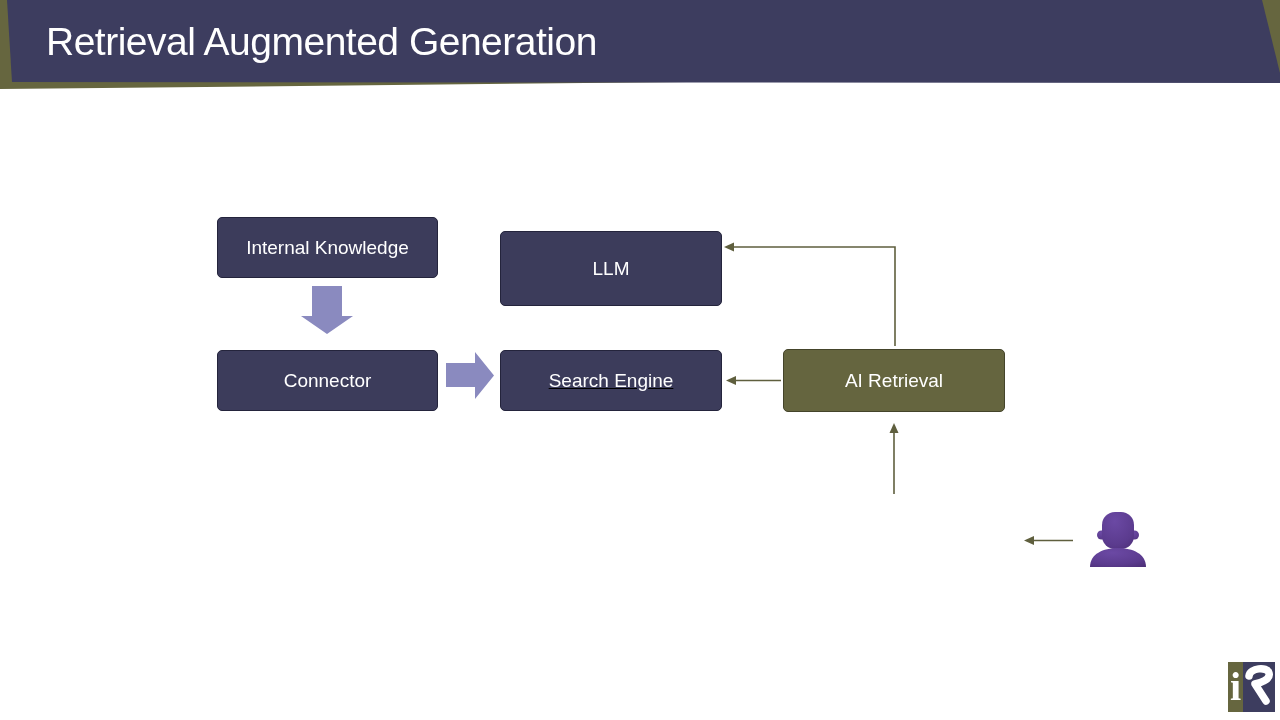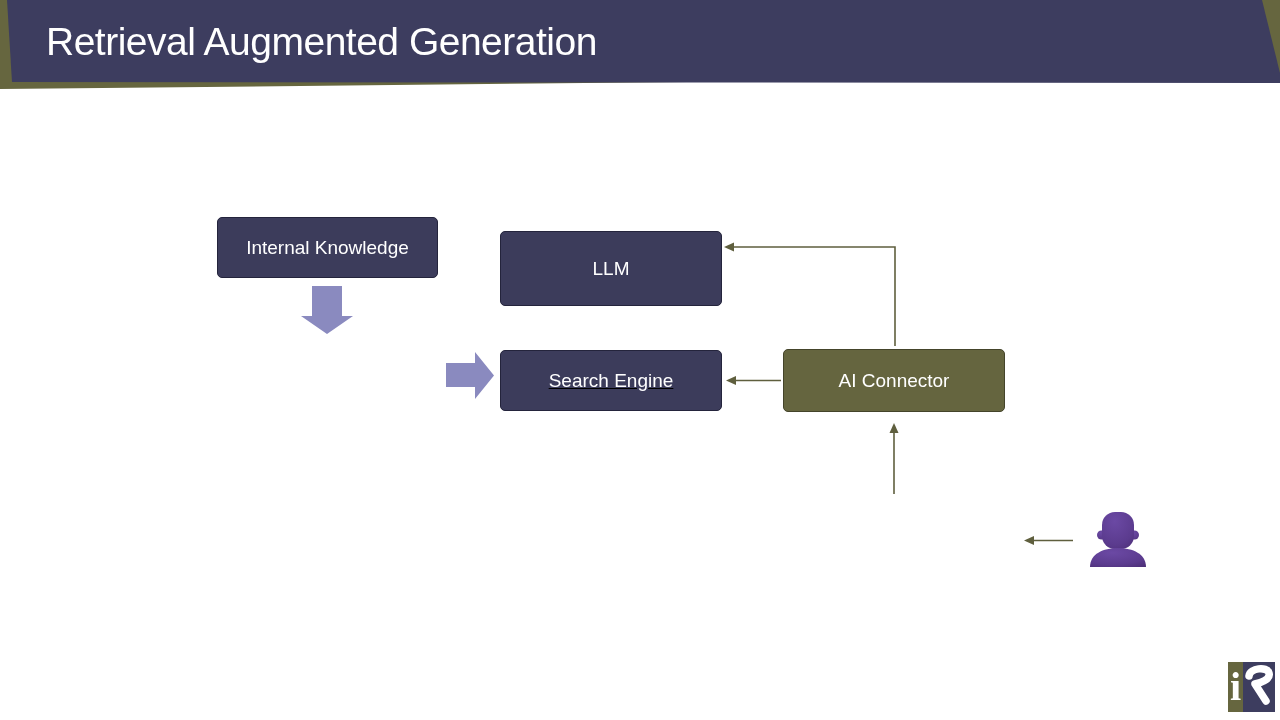--- a/index.html
+++ b/index.html
@@ -60,27 +60,30 @@
   </div>
 
   <div class="node node-navy" style="left:217px; top:217px; width:221px; height:61px;">
     <span class="node-label">Internal Knowledge</span>
   </div>
 
   <div class="node node-navy" style="left:500px; top:231px; width:222px; height:75px;">
     <span class="node-label">LLM</span>
   </div>
 
+  <div class="node node-navy" style="left:217px; top:350px; width:221px; height:61px;">
+    <span class="node-label">Connector</span>
+  </div>
 
   <div class="node node-navy" style="left:500px; top:350px; width:222px; height:61px;text-decoration:underline;">
     <span class="node-label">Search Engine</span>
   </div>
 
   <div class="node node-olive" style="left:783px; top:349px; width:222px; height:63px;">
-    <span class="node-label">AI Connector</span>
+    <span class="node-label">AI Retrieval</span>
   </div>
 
 
   <svg class="arrows" viewBox="0 0 1280 720" xmlns="http://www.w3.org/2000/svg">
 
     <g>
       <polygon points="312,286 342,286 342,316 353,316 327,334 301,316 312,316" fill="#8A8ABF"></polygon>
     </g>
 
     <g>

